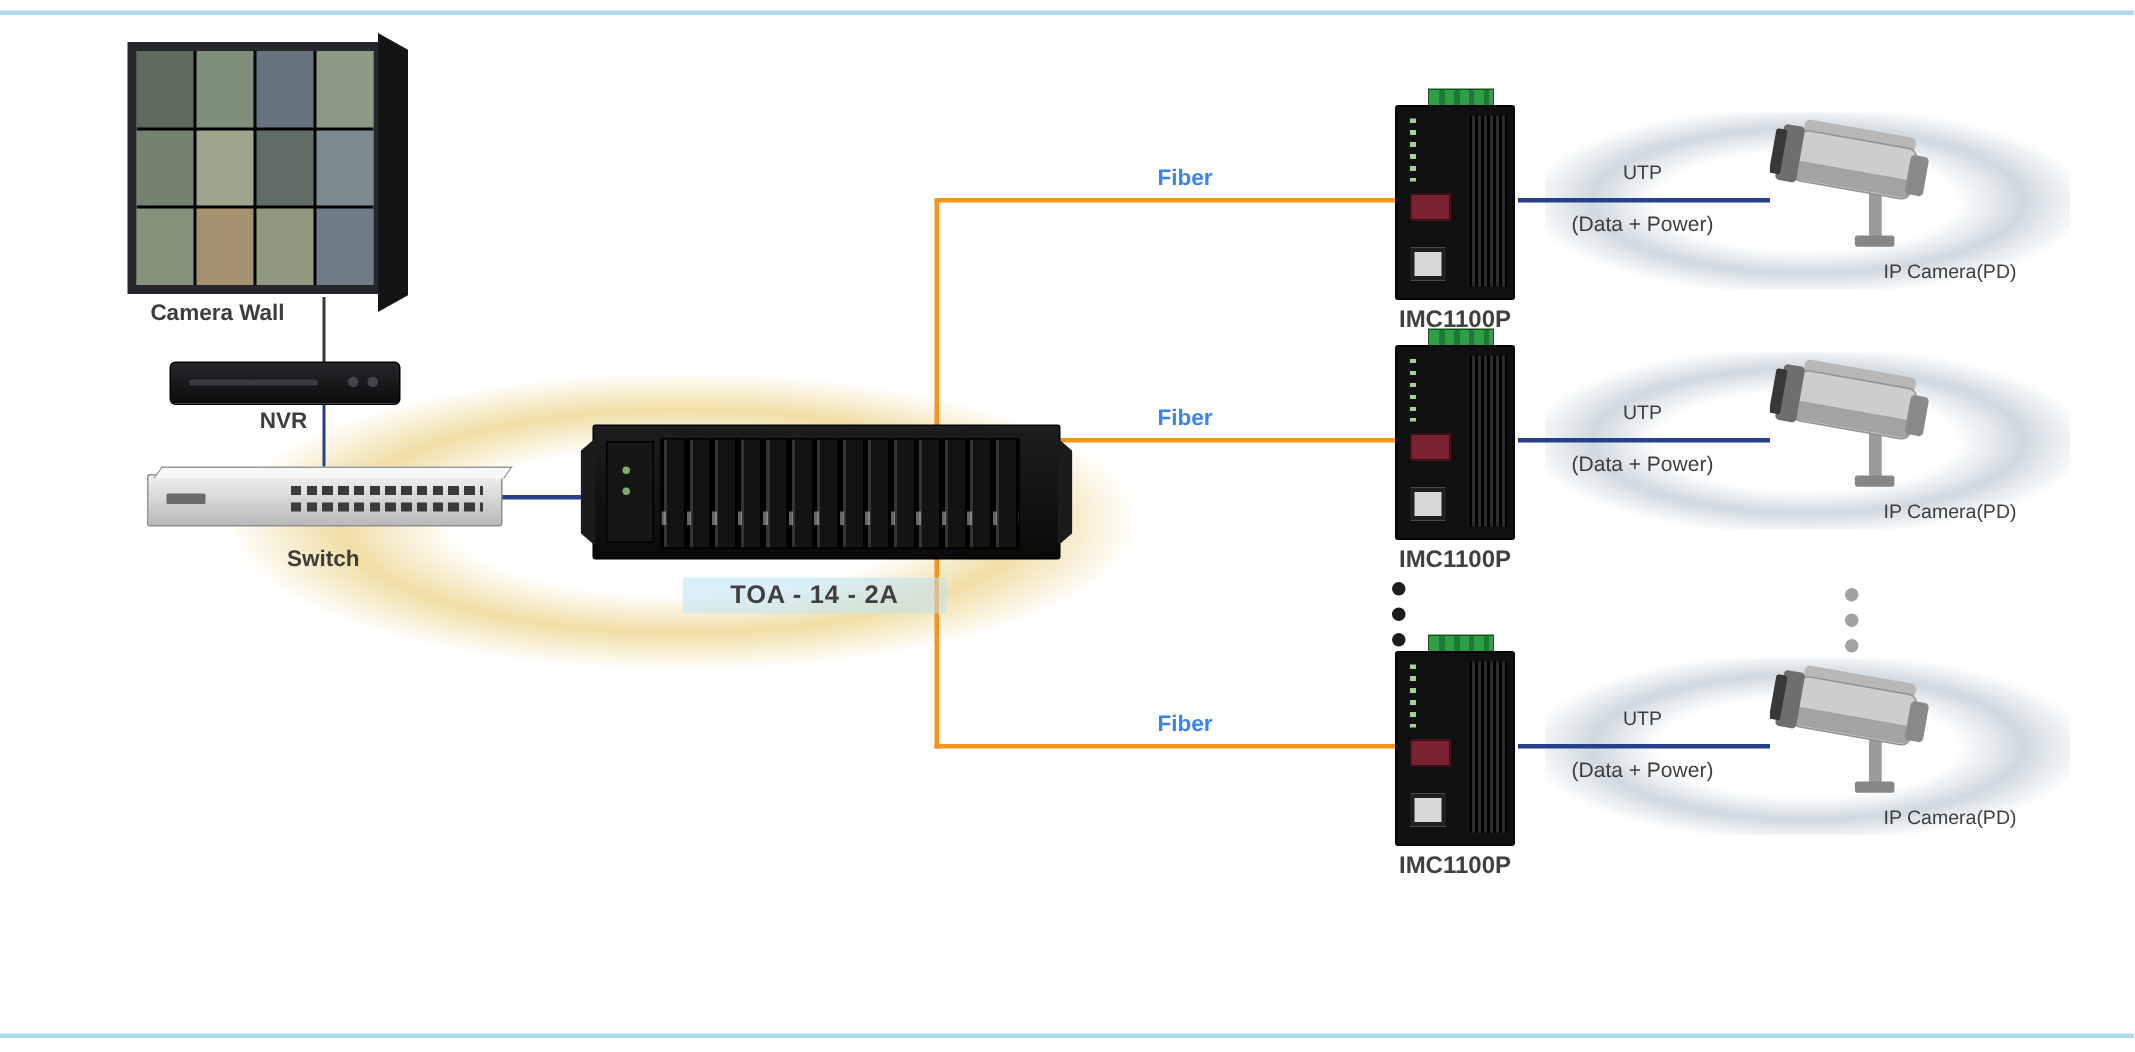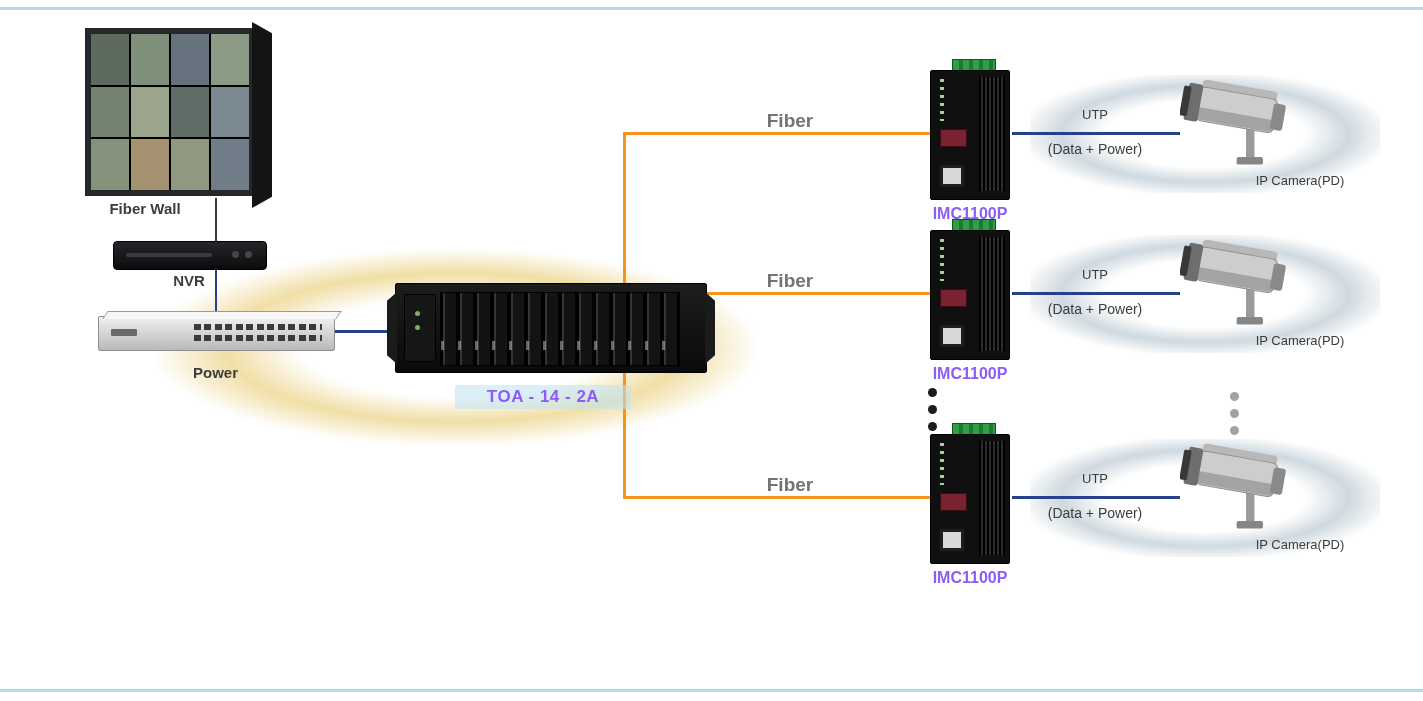--- a/index.html
+++ b/index.html
@@ -28,22 +28,22 @@
     width:350px;height:118px;left:1030px;
     background:radial-gradient(ellipse at center,
       rgba(170,188,200,0) 40%,
       rgba(168,186,198,0.55) 58%,
       rgba(170,188,200,0) 76%);
   }
 
   
   .lbl{position:absolute;z-index:5;text-align:center;color:#3d3d3d;}
   .lbl-bold{font-weight:bold;font-size:15px;}
-  .lbl-blue{color:#8b5cf6;font-weight:bold;font-size:16px;}
-  .lbl-orange{color:#737373;font-weight:600;font-size:19px;}
+  .lbl-blue{color:#404040;font-weight:bold;font-size:16px;}
+  .lbl-orange{color:#3b82f6;font-weight:600;font-size:15px;}
   .lbl-plain{font-size:13px;}
   .lbl-small{font-size:14px;}
   .chassis-label{
     font-size:17px;letter-spacing:0.5px;
     background:rgba(190,225,243,0.55);
     padding:2px 8px;border-radius:2px;
   }
 
   
   .line{position:absolute;z-index:1;}
@@ -186,40 +186,40 @@
       <div class="c6"></div>
       <div class="c7"></div>
       <div class="c8"></div>
       <div class="c9"></div>
       <div class="c10"></div>
       <div class="c11"></div>
       <div class="c12"></div>
     </div>
   </div>
   <div class="monitor-side"></div>
-  <div class="lbl lbl-bold" style="left:85px;top:200px;width:120px;">Fiber Wall</div>
+  <div class="lbl lbl-bold" style="left:85px;top:200px;width:120px;">Camera Wall</div>
 
   <div class="line line-dark" style="left:215px;top:198px;width:2px;height:44px;"></div>
 
   <div class="nvr">
     <div class="nvr-slot"></div>
     <div class="nvr-btn b1"></div>
     <div class="nvr-btn b2"></div>
   </div>
   <div class="lbl lbl-bold" style="left:113px;top:272px;width:152px;">NVR</div>
 
   <div class="line line-navy" style="left:215px;top:270px;width:2px;height:46px;"></div>
 
   <div class="switch">
     <div class="switch-top"></div>
     <div class="sw-led"></div>
     <div class="sw-ports r1"></div>
     <div class="sw-ports r2"></div>
   </div>
-  <div class="lbl lbl-bold" style="left:98px;top:364px;width:235px;">Power</div>
+  <div class="lbl lbl-bold" style="left:98px;top:364px;width:235px;">Switch</div>
 
   <div class="line line-navy" style="left:333px;top:330px;width:64px;height:3px;"></div>
 
   <div class="chassis">
     <div class="chassis-ear ear-left"></div>
     <div class="chassis-ear ear-right"></div>
     <div class="chassis-left-panel">
       <div class="chassis-led led1"></div>
       <div class="chassis-led led2"></div>
     </div>

